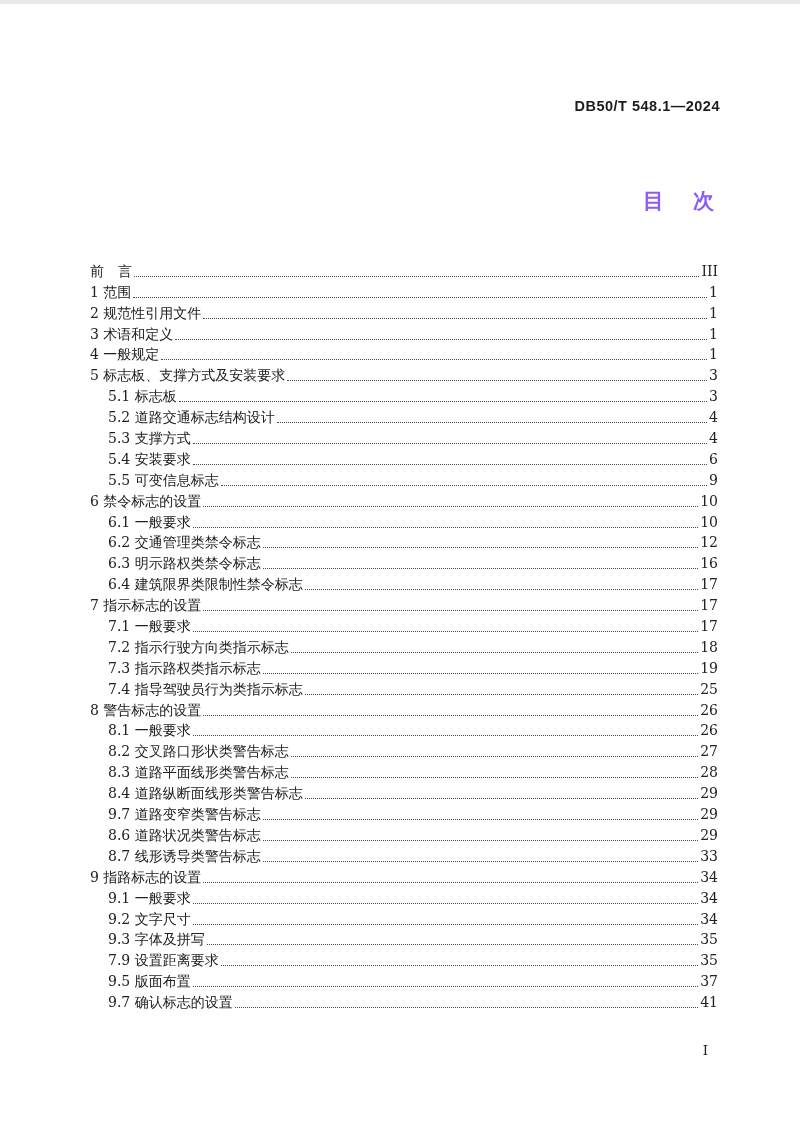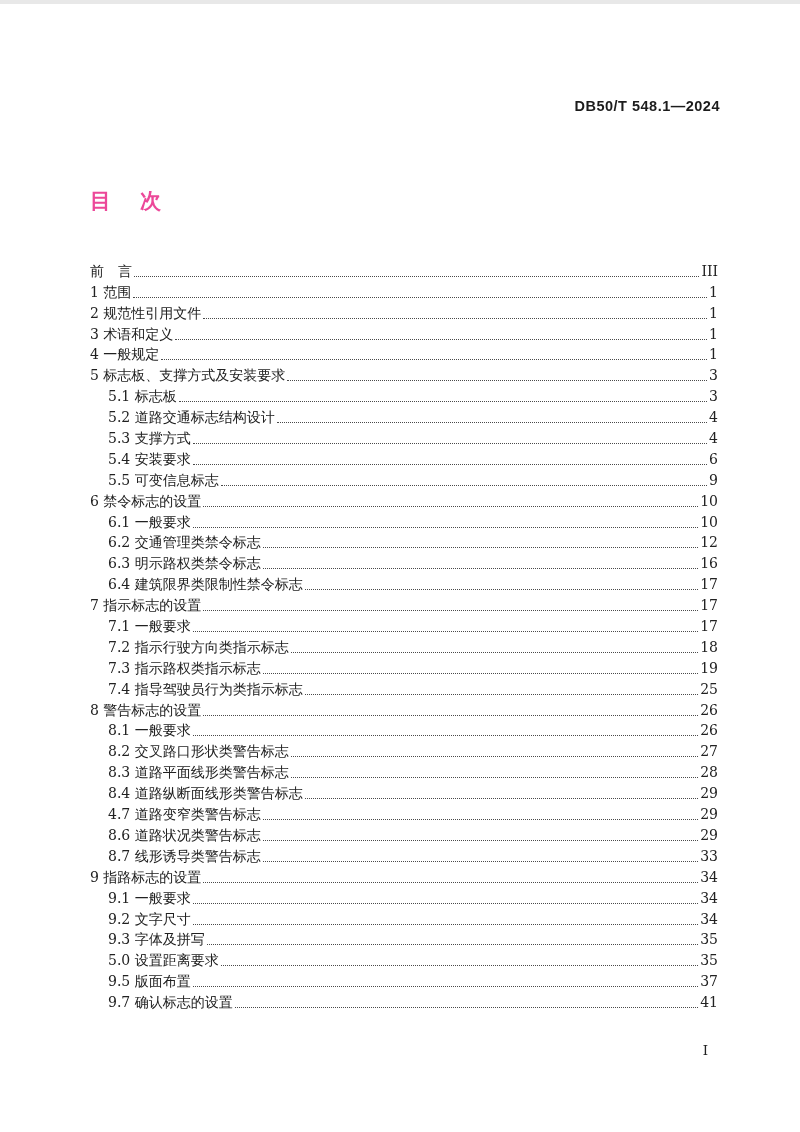--- a/index.html
+++ b/index.html
@@ -13,24 +13,24 @@
     overflow:hidden;
   }
   .doc-number {
     position:absolute; top:94px; right:80px;
     font-family:"Liberation Sans","DejaVu Sans",sans-serif;
     font-weight:600; font-size:14.5px; letter-spacing:0.5px;
     color:#1c1c1c;
   }
   .page-title {
     position:absolute; top:183px; left:90px; width:628px;
-    text-align:left;
+    text-align:right;
     font-family:"Liberation Sans","DejaVu Sans",sans-serif;
     font-weight:700; font-size:21px; letter-spacing:4px;
-    color:#ec4899;
+    color:#8b5cf6;
     white-space:pre;
   }
   .toc {
     position:absolute; top:256px; left:90px; width:628px;text-align:right;
   }
   .toc-row {
     display:flex; align-items:flex-end;
     height:20.9px;
     font-size:14px; line-height:1;
   }
@@ -181,21 +181,21 @@
         <span class="toc-label">8.3 道路平面线形类警告标志</span>
         <span class="leader"></span>
         <span class="pageno">28</span>
       </div>
       <div class="toc-row indent">
         <span class="toc-label">8.4 道路纵断面线形类警告标志</span>
         <span class="leader"></span>
         <span class="pageno">29</span>
       </div>
       <div class="toc-row indent">
-        <span class="toc-label">4.7 道路变窄类警告标志</span>
+        <span class="toc-label">9.7 道路变窄类警告标志</span>
         <span class="leader"></span>
         <span class="pageno">29</span>
       </div>
       <div class="toc-row indent">
         <span class="toc-label">8.6 道路状况类警告标志</span>
         <span class="leader"></span>
         <span class="pageno">29</span>
       </div>
       <div class="toc-row indent">
         <span class="toc-label">8.7 线形诱导类警告标志</span>
@@ -216,21 +216,21 @@
         <span class="toc-label">9.2 文字尺寸</span>
         <span class="leader"></span>
         <span class="pageno">34</span>
       </div>
       <div class="toc-row indent">
         <span class="toc-label">9.3 字体及拼写</span>
         <span class="leader"></span>
         <span class="pageno">35</span>
       </div>
       <div class="toc-row indent">
-        <span class="toc-label">5.0 设置距离要求</span>
+        <span class="toc-label">7.9 设置距离要求</span>
         <span class="leader"></span>
         <span class="pageno">35</span>
       </div>
       <div class="toc-row indent">
         <span class="toc-label">9.5 版面布置</span>
         <span class="leader"></span>
         <span class="pageno">37</span>
       </div>
       <div class="toc-row indent">
         <span class="toc-label">9.7 确认标志的设置</span>

